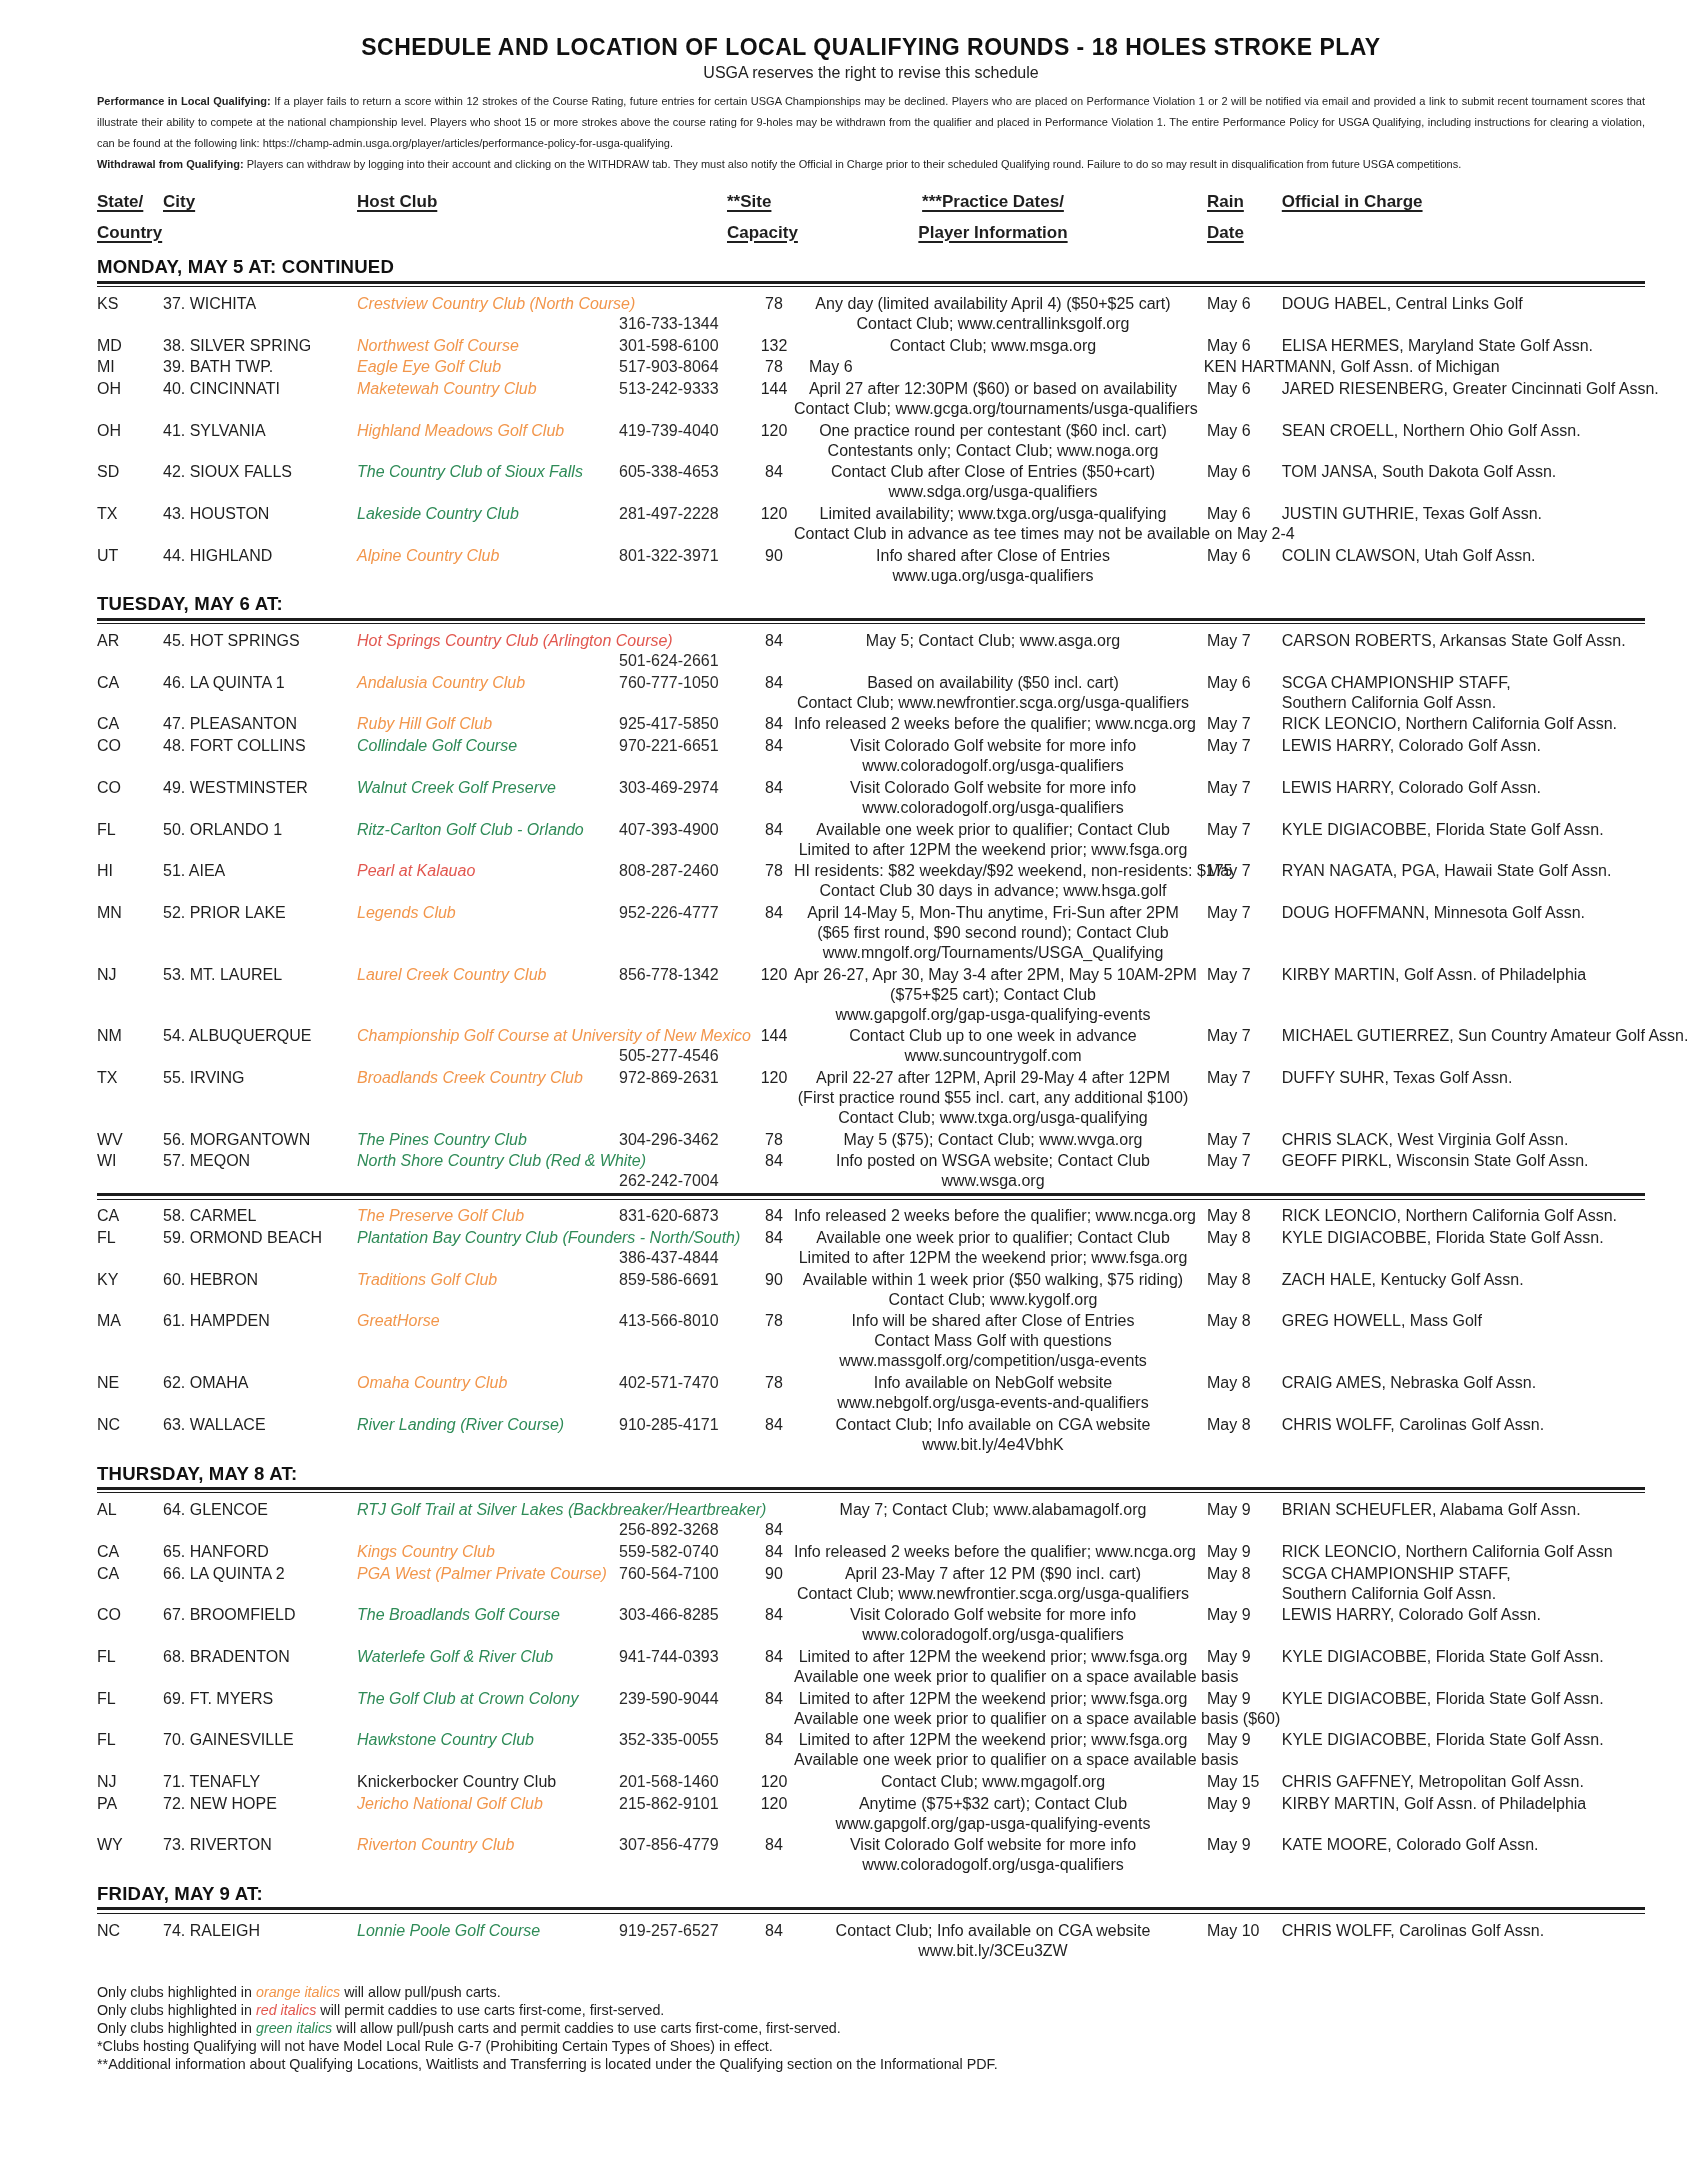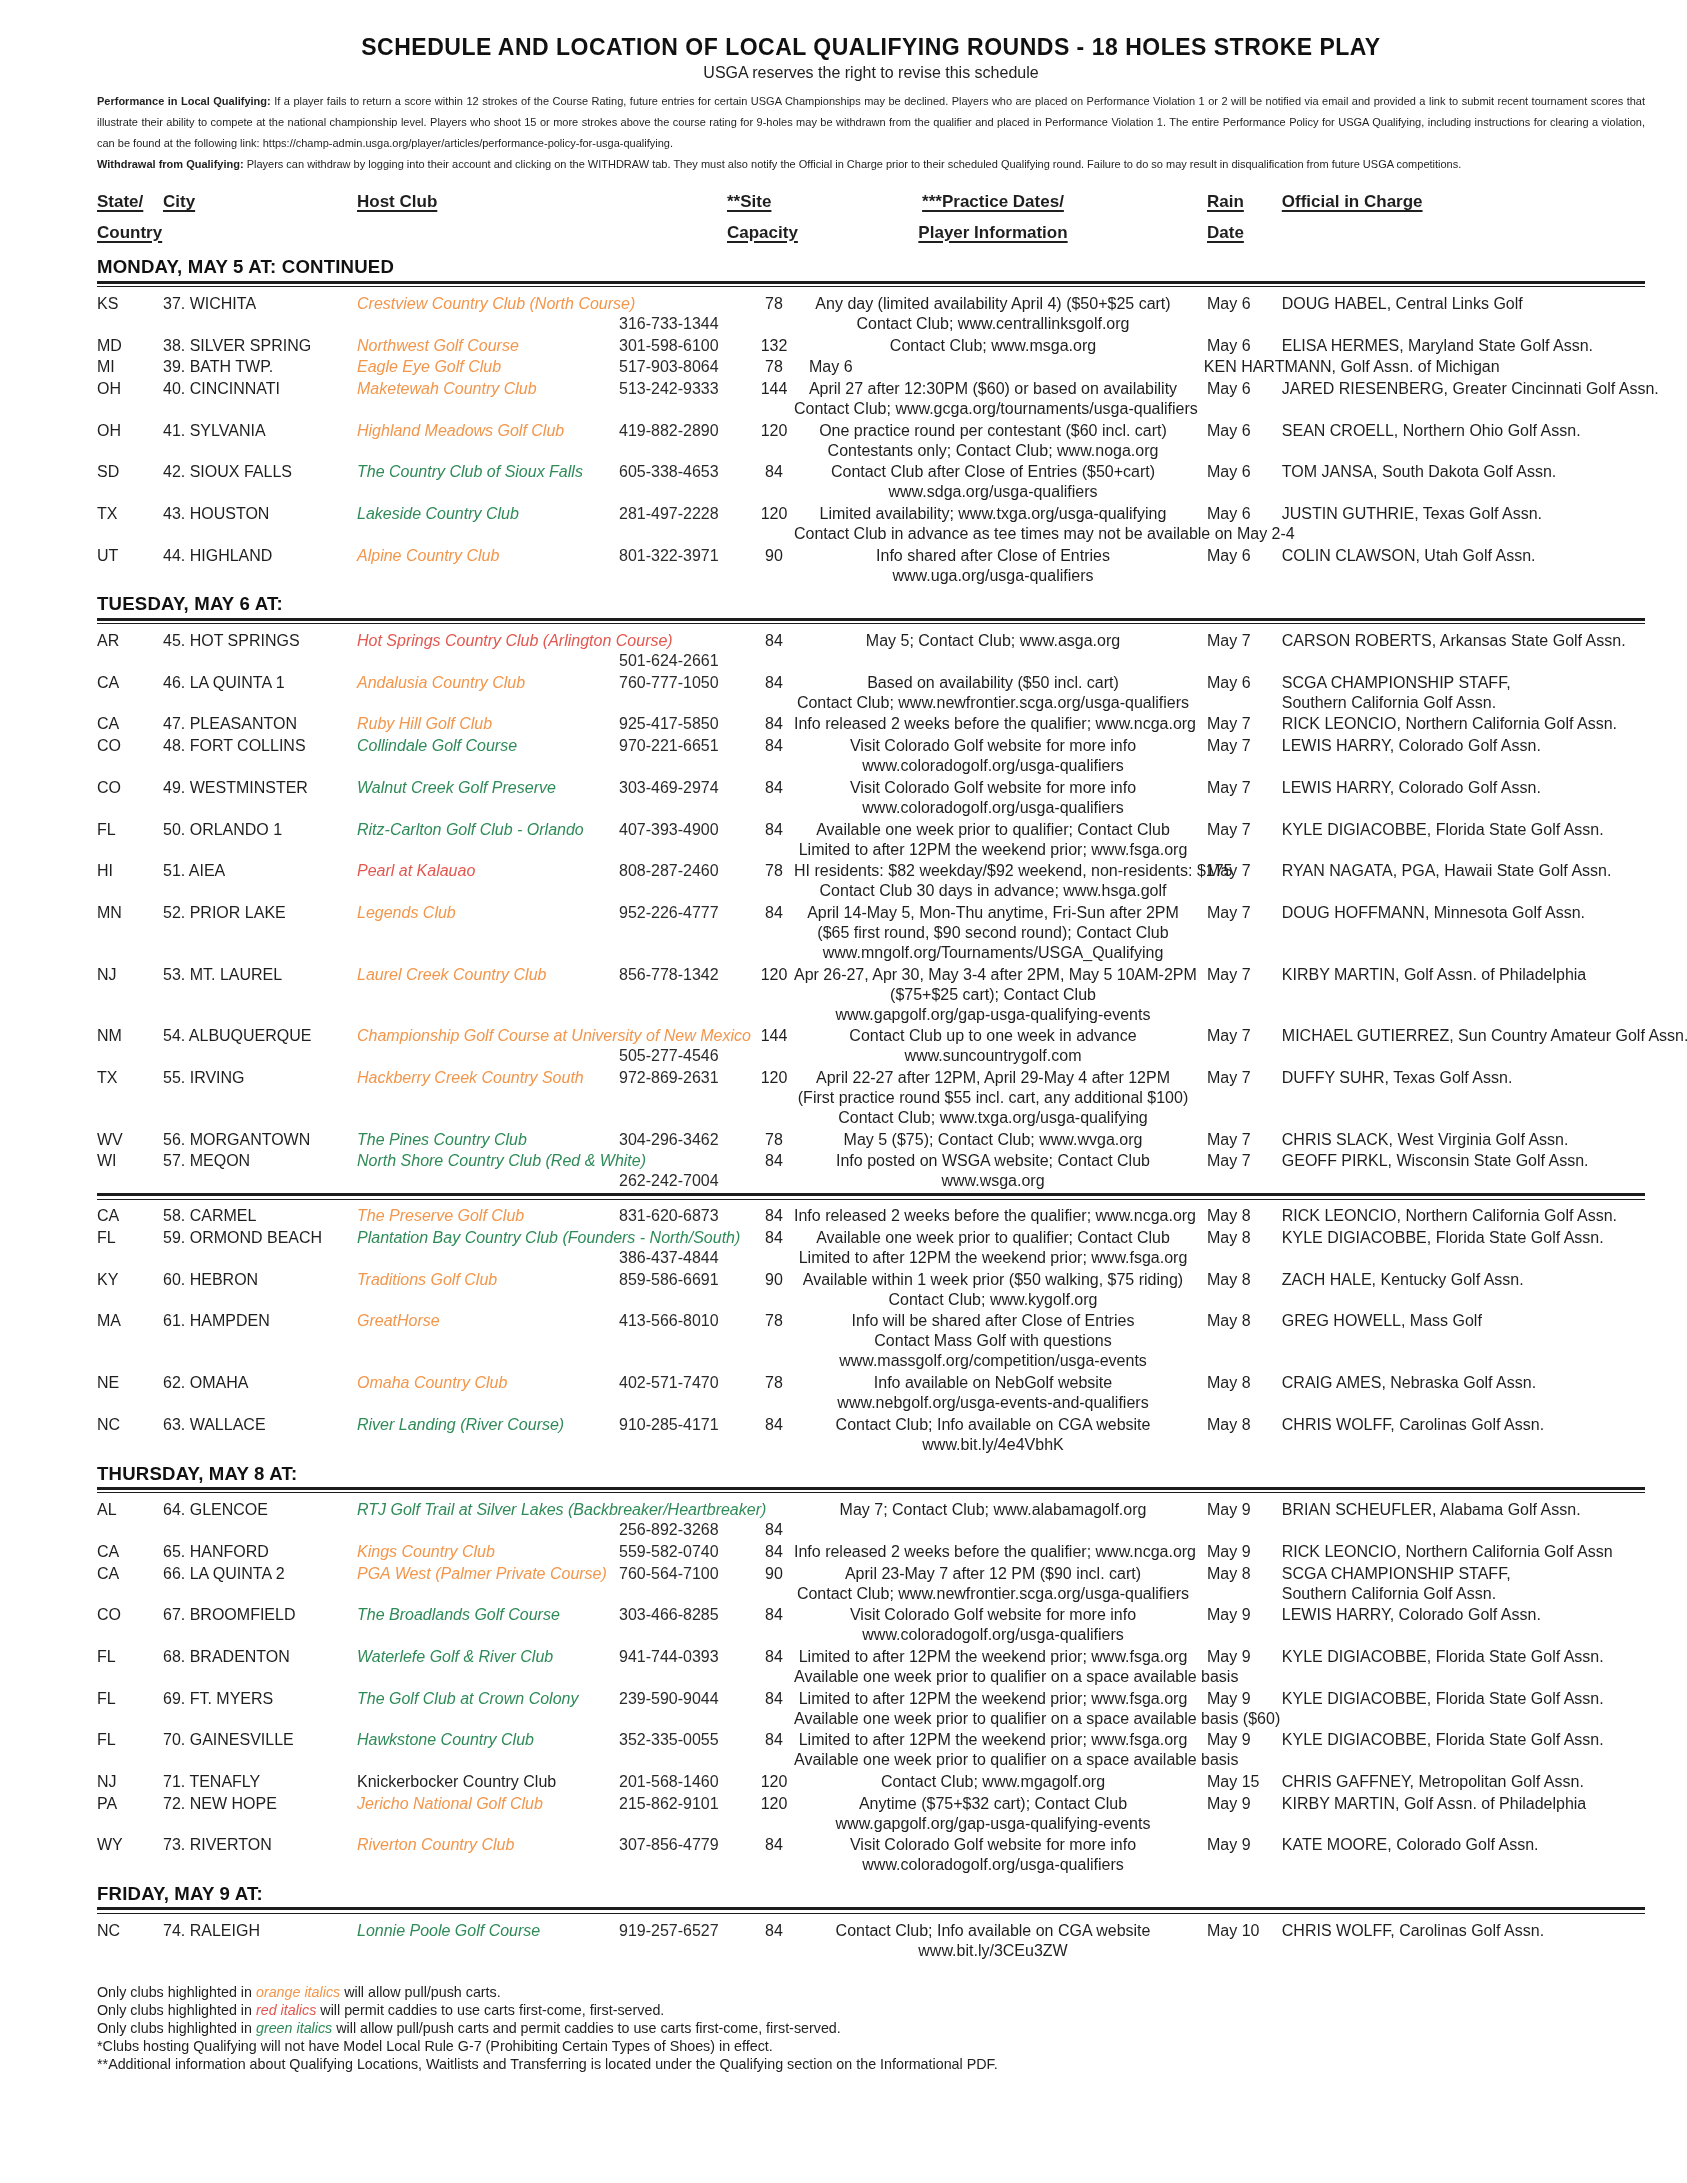--- a/index.html
+++ b/index.html
@@ -158,21 +158,21 @@
         </div>
         <div class="cell rain">May 6</div>
         <div class="cell official">
           <div>JARED RIESENBERG, Greater Cincinnati Golf Assn.</div>
         </div>
       </div>
       <div class="grid-row row">
         <div class="cell state">OH</div>
         <div class="cell city">41. SYLVANIA</div>
         <div class="cell club c-orange">Highland Meadows Golf Club</div>
-        <div class="cell phone">419-882-2890</div>
+        <div class="cell phone">419-739-4040</div>
         <div class="cell capacity">120</div>
         <div class="cell practice">
           <div class="pline">One practice round per contestant ($60 incl. cart)</div>
           <div class="pline">Contestants only; Contact Club; www.noga.org</div>
         </div>
         <div class="cell rain">May 6</div>
         <div class="cell official">
           <div>SEAN CROELL, Northern Ohio Golf Assn.</div>
         </div>
       </div>
@@ -370,21 +370,21 @@
           <div class="pline">www.suncountrygolf.com</div>
         </div>
         <div class="cell rain">May 7</div>
         <div class="cell official">
           <div>MICHAEL GUTIERREZ, Sun Country Amateur Golf Assn.</div>
         </div>
       </div>
       <div class="grid-row row">
         <div class="cell state">TX</div>
         <div class="cell city">55. IRVING</div>
-        <div class="cell club c-orange">Hackberry Creek Country South</div>
+        <div class="cell club c-orange">Broadlands Creek Country Club</div>
         <div class="cell phone">972-869-2631</div>
         <div class="cell capacity">120</div>
         <div class="cell practice">
           <div class="pline">April 22-27 after 12PM, April 29-May 4 after 12PM</div>
           <div class="pline">(First practice round $55 incl. cart, any additional $100)</div>
           <div class="pline">Contact Club; www.txga.org/usga-qualifying</div>
         </div>
         <div class="cell rain">May 7</div>
         <div class="cell official">
           <div>DUFFY SUHR, Texas Golf Assn.</div>

